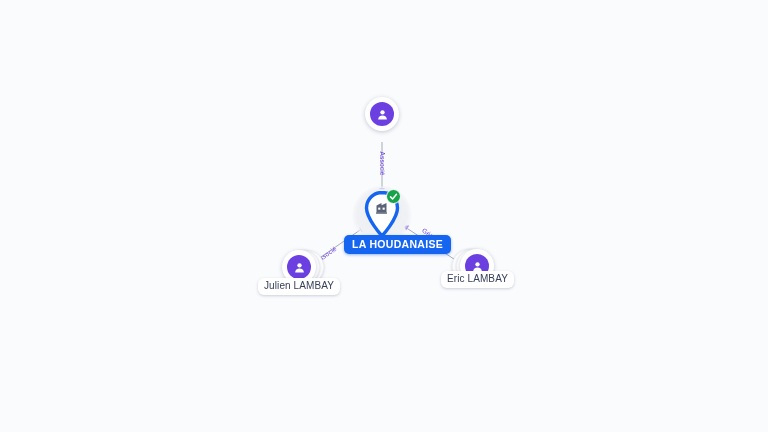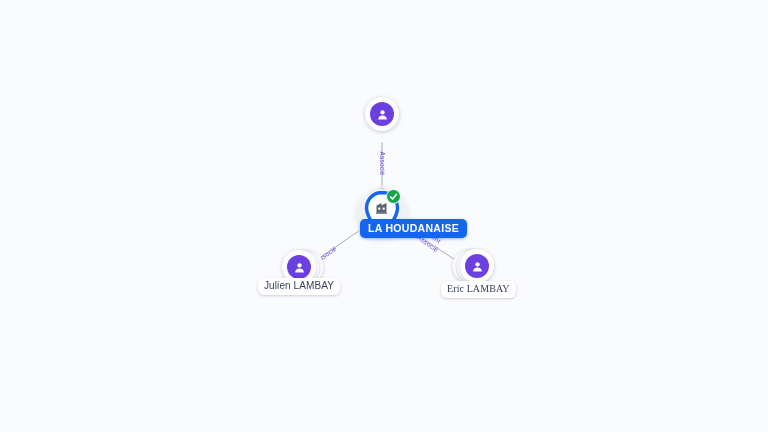--- a/index.html
+++ b/index.html
@@ -149,21 +149,21 @@
           <rect x="18.6" y="16.6" width="2.1" height="2.1" fill="#ffffff"></rect>
         </g>
       </svg>
     </div>
     <div class="badge">
       <svg width="9" height="9" viewBox="0 0 24 24" fill="none" stroke="#ffffff" stroke-width="4" stroke-linecap="round" stroke-linejoin="round">
         <polyline points="4,13 9.5,18.5 20,6"></polyline>
       </svg>
     </div>
   </div>
-  <div class="chip company" style="left:344px;top:219px;margin-left:16px;">LA HOUDANAISE</div>
+  <div class="chip company" style="left:344px;top:235px;">LA HOUDANAISE</div>
 
   <div class="person" style="left:282px;top:250px;">
     <div class="stack s1"></div>
     <div class="stack s2"></div>
     <div class="avatar-ring">
       <div class="avatar-circle">
         <svg width="13" height="13" viewBox="0 0 24 24" fill="#ffffff">
           <circle cx="12" cy="8" r="4"></circle>
           <path d="M4 21c0-4.4 3.6-7 8-7s8 2.6 8 7z"></path>
         </svg>
@@ -177,15 +177,15 @@
     <div class="stack s2"></div>
     <div class="avatar-ring">
       <div class="avatar-circle">
         <svg width="13" height="13" viewBox="0 0 24 24" fill="#ffffff">
           <circle cx="12" cy="8" r="4"></circle>
           <path d="M4 21c0-4.4 3.6-7 8-7s8 2.6 8 7z"></path>
         </svg>
       </div>
     </div>
   </div>
-  <div class="chip" style="left:441px;top:281px;font-family:Liberation Serif, serif;">Eric LAMBAY</div>
+  <div class="chip" style="left:441px;top:271px;">Eric LAMBAY</div>
 
 </div>
 
 </body></html>

